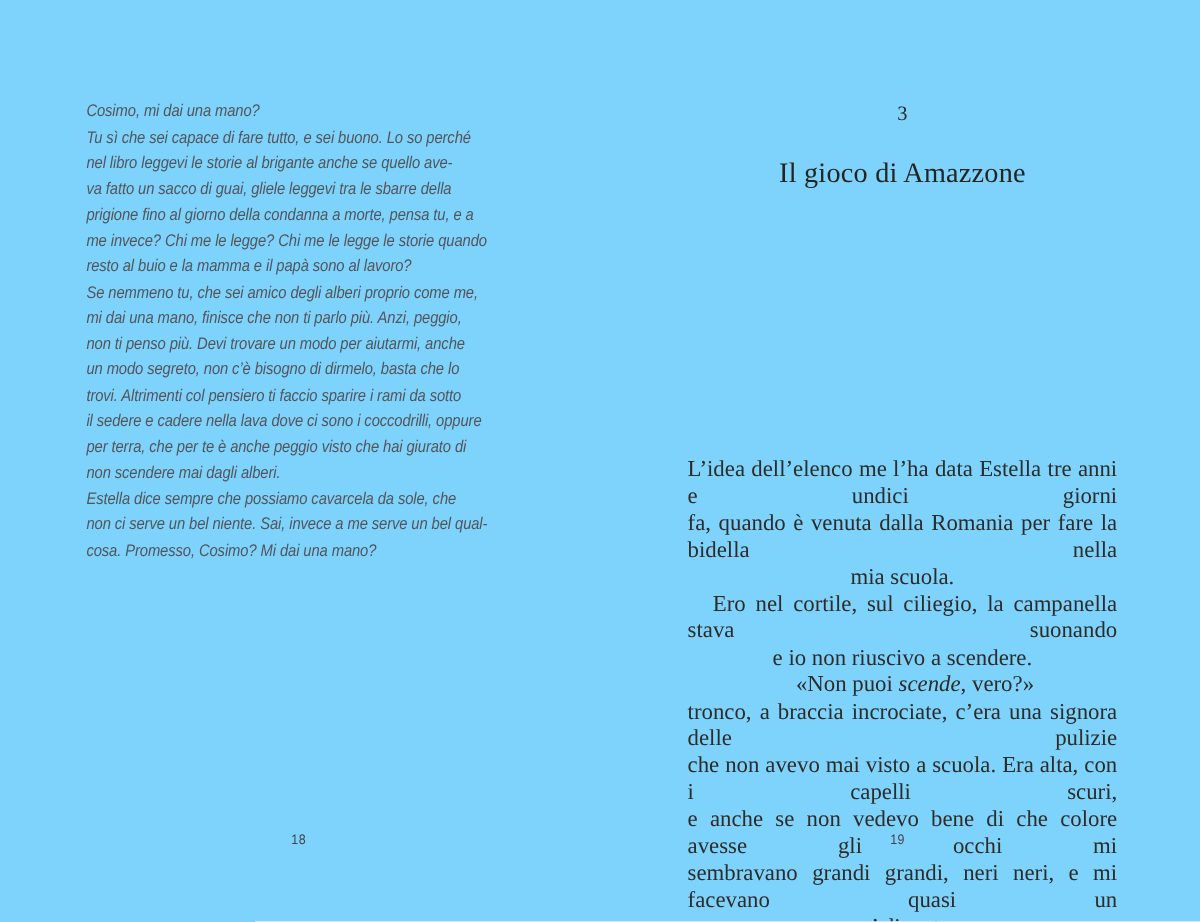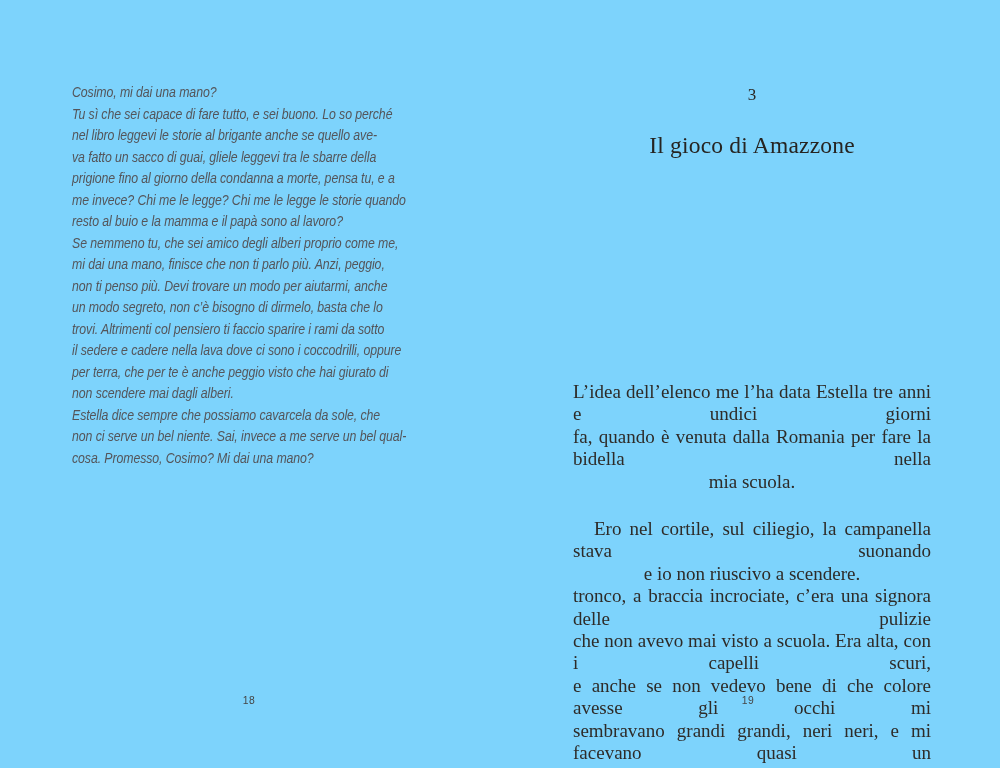--- a/index.html
+++ b/index.html
@@ -72,21 +72,21 @@
     font-family: "Liberation Serif", serif;
     font-size: 19px;
     line-height: 22.4px;
     color: #2e2b28;
   }
   .rline { text-align: center; }
   .rline.just {
     text-align: justify;
     text-align-last: justify;
   }
-  .rline.indent { text-indent: 21px; margin-top: 25px; }
+  .rline.indent { text-indent: 21px; }
 
   
   .page-num {
     position: absolute;
     top: 694px;
     width: 100px;
     text-align: center;
     font-family: "Liberation Sans", sans-serif;
     font-size: 11.5px;
     letter-spacing: 0.5px;
@@ -133,20 +133,23 @@
         <div class="rpara">
           <div class="rline just">L’idea dell’elenco me l’ha data Estella tre anni e undici giorni</div>
           <div class="rline just">fa, quando è venuta dalla Romania per fare la bidella nella</div>
           <div class="rline">mia scuola.</div>
         </div>
         <div class="rpara">
           <div class="rline just indent">Ero nel cortile, sul ciliegio, la campanella stava suonando</div>
           <div class="rline">e io non riuscivo a scendere.</div>
         </div>
         <div class="rpara">
+          <div class="rline indent">«Non puoi <i>scende</i>, vero?»</div>
+        </div>
+        <div class="rpara">
           <div class="rline just">tronco, a braccia incrociate, c’era una signora delle pulizie</div>
           <div class="rline just">che non avevo mai visto a scuola. Era alta, con i capelli scuri,</div>
           <div class="rline just">e anche se non vedevo bene di che colore avesse gli occhi mi</div>
           <div class="rline just">sembravano grandi grandi, neri neri, e mi facevano quasi un</div>
           <div class="rline">po’ di resto.</div>
         </div>
       </div>
     <div class="page-num pn-right">19</div>
   </section>
 

